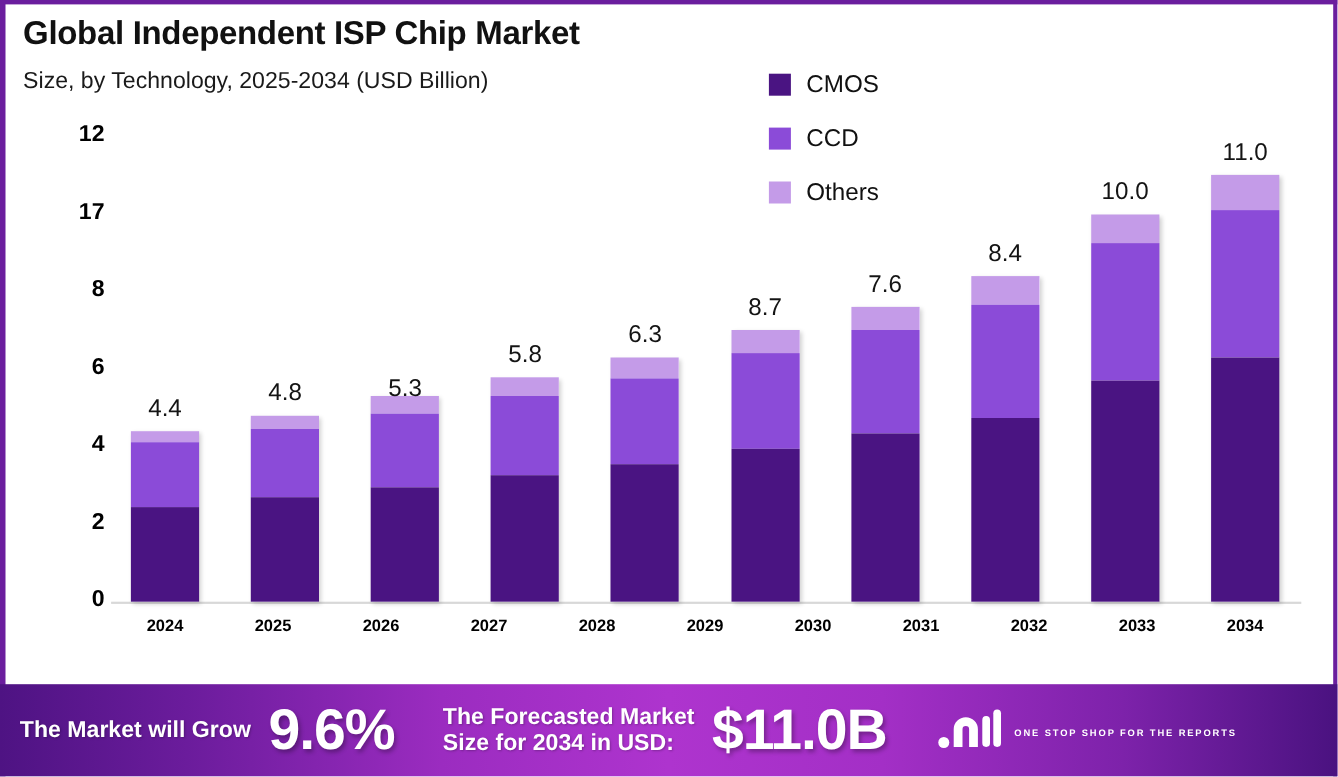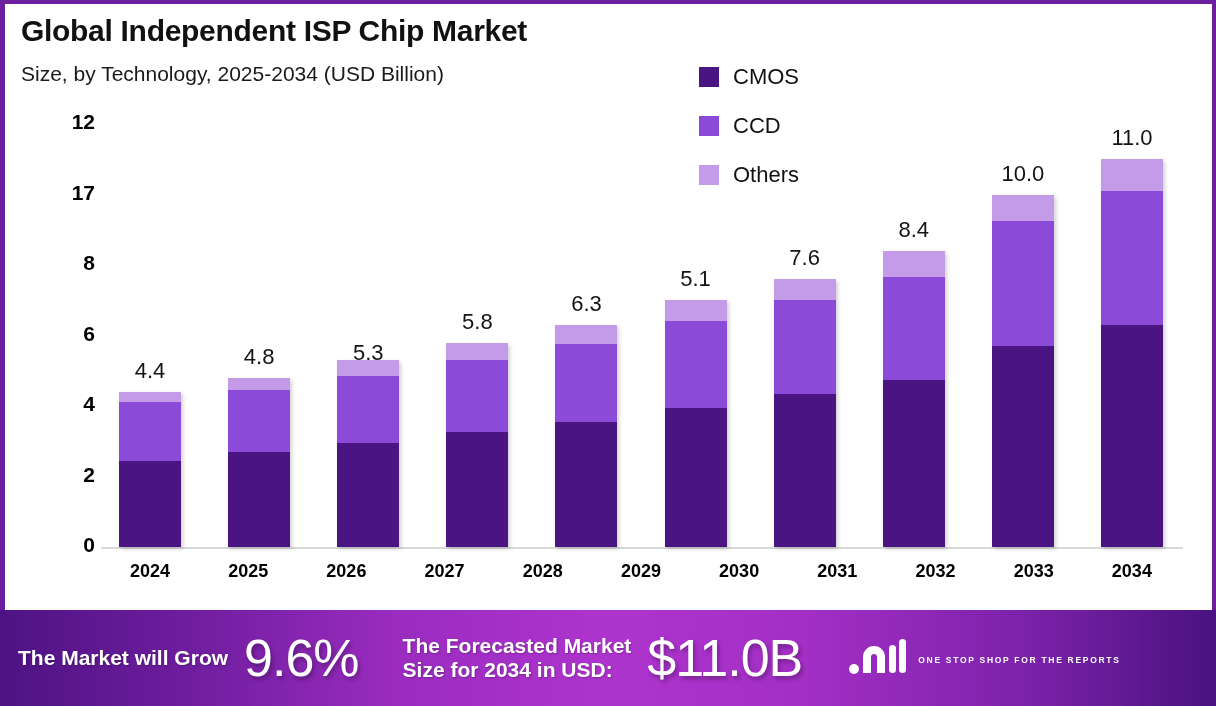--- a/index.html
+++ b/index.html
@@ -80,42 +80,42 @@
   .seg-cmos   { background: #4A1482; }
 
   
   #x-axis-labels {
     position: absolute; left: 96px; top: 557px;
     width: 1080px;
     display: flex; justify-content: space-between;
   }
   .x-tick {
     width: 98px; text-align: center;
-    font-size: 18px; font-weight: bold; color: #000000;
+    font-size: 15px; font-weight: bold; color: #000000;
   }
 
   
   #footer {
     position: absolute; left: -5px; right: -4px; bottom: 0;
-    height: 96px;
+    height: 84px;
     background: linear-gradient(90deg,
       #4E1383 0%, #6B1C9C 14%, #9B2CC0 33%, #AE34CE 50%,
       #A32FC6 66%, #7D22AA 84%, #4A1280 100%);
     display: flex; align-items: center;
     padding-left: 18px; padding-right: 12px;
     overflow: hidden;
   }
   .foot-block { display: flex; align-items: center; }
   .foot-text {
     color: #ffffff; font-weight: bold; font-size: 21px;
     line-height: 1.15; white-space: nowrap;
     text-shadow: 1px 1px 2px rgba(0,0,0,0.25);
   }
   .foot-big {
-    color: #ffffff; font-weight: normal; font-size: 52px;
+    color: #ffffff; font-weight: bold; font-size: 52px;
     letter-spacing: -1px; white-space: nowrap;
     text-shadow: 2px 3px 4px rgba(0,0,0,0.3);
     margin-left: 16px;
     text-align: center;
   }
   #foot-block-2 { margin-left: 44px; }
 
   
   #logo { display: flex; align-items: center; margin-left: 46px; }
   #logo-mark { margin-right: 10px; flex: 0 0 auto; }
@@ -200,21 +200,21 @@
       </div>
       <div class="bar-group">
         <div class="bar-total" style="bottom: 230.075px;">6.3</div>
         <div class="bar-stack">
           <div class="seg seg-others" style="height: 19.3875px; background: rgb(196, 155, 232);"></div>
           <div class="seg seg-ccd" style="height: 77.55px; background: rgb(139, 75, 216);"></div>
           <div class="seg seg-cmos" style="height: 125.138px; background: rgb(74, 20, 130);"></div>
         </div>
       </div>
       <div class="bar-group">
-        <div class="bar-total" style="bottom: 254.75px;">5.1</div>
+        <div class="bar-total" style="bottom: 254.75px;">8.7</div>
         <div class="bar-stack">
           <div class="seg seg-others" style="height: 21.15px; background: rgb(196, 155, 232);"></div>
           <div class="seg seg-ccd" style="height: 86.3625px; background: rgb(139, 75, 216);"></div>
           <div class="seg seg-cmos" style="height: 139.238px; background: rgb(74, 20, 130);"></div>
         </div>
       </div>
       <div class="bar-group">
         <div class="bar-total" style="bottom: 275.9px; margin-top: 27px;">7.6</div>
         <div class="bar-stack">
           <div class="seg seg-others" style="height: 21.15px; background: rgb(196, 155, 232);"></div>

